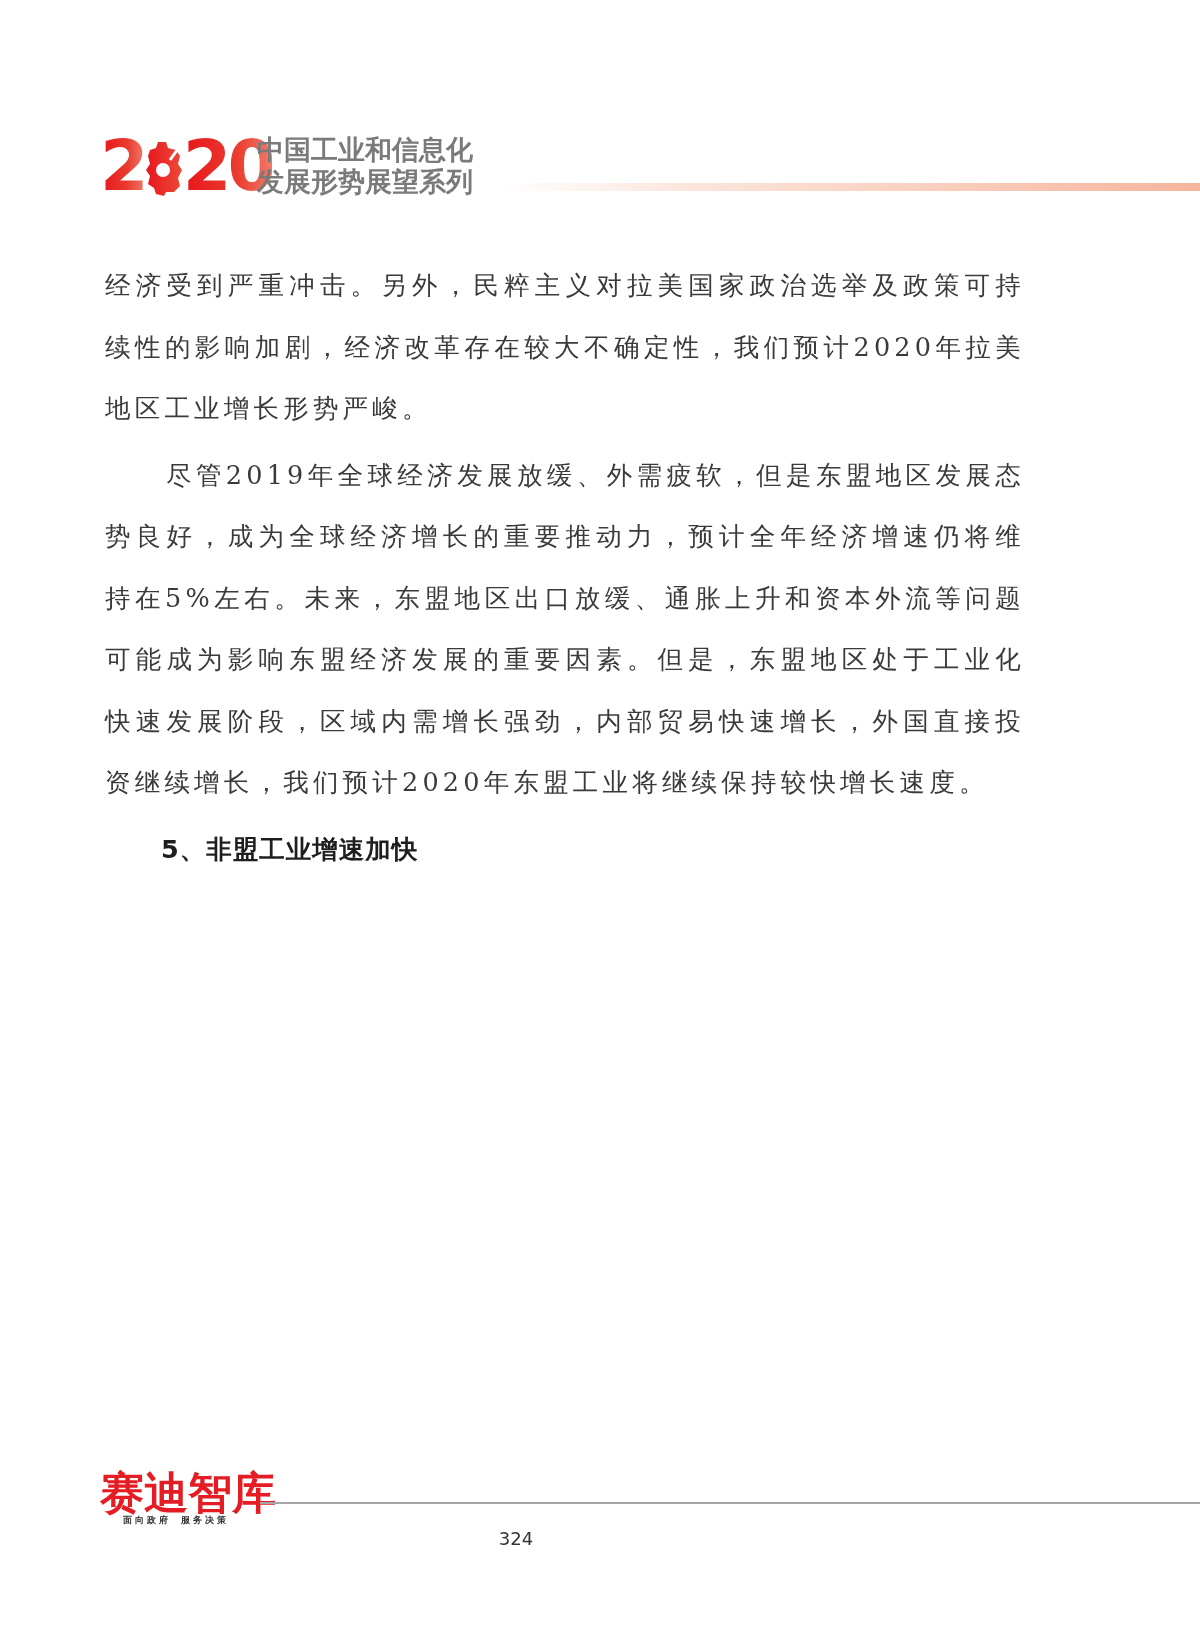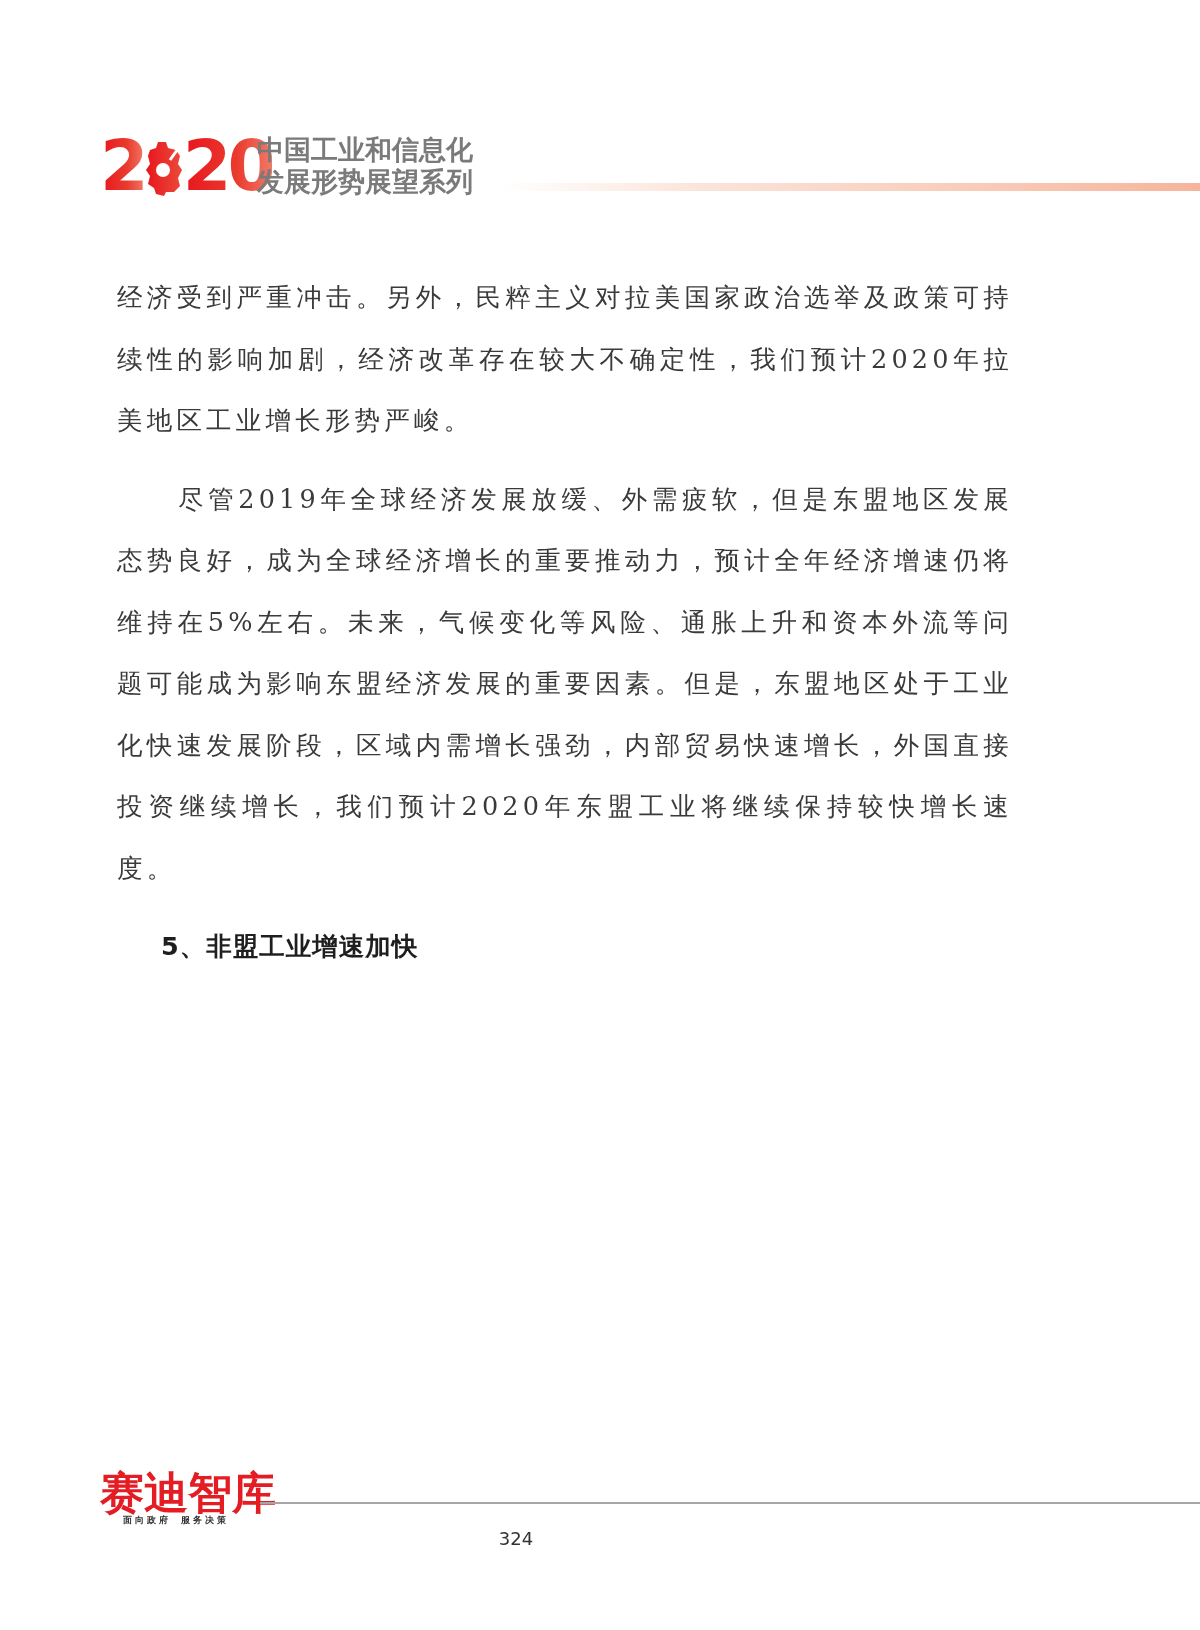--- a/index.html
+++ b/index.html
@@ -17,21 +17,21 @@
   .gear svg { width:36px; height:60px; }
   .series-title { position:absolute; left:157px; top:2px;
                   font-family:Liberation Sans, sans-serif; font-weight:bold;
                   font-size:27px; line-height:32px; color:#7a7a7a; letter-spacing:0px; }
   .header-bar { position:absolute; left:400px; top:51px; width:800px; height:8px;
                 background:linear-gradient(90deg,#ffffff 0%,#fbe4da 25%,#f9c7b3 65%,#f5a98e 100%); }
 
   
   .content { position:absolute; left:100px; top:250px; width:930px; }
   .para { font-size:25.5px; line-height:61.5px; letter-spacing:4.2px; color:#3a3a3a;
-          margin:17px; text-align:justify; text-align-last:left; }
+          margin:5px; text-align:justify; text-align-last:left; }
   .indent { text-indent:61px; }
   .heading { font-family:"DejaVu Sans","Liberation Sans",sans-serif; font-weight:bold;
              font-size:25.5px; line-height:61.5px; color:#1e1e1e; margin:0;
              padding-left:61px; letter-spacing:1px; }
 
   
   .footer-logo { position:absolute; left:100px; top:1474px; }
   .brand { font-family:"DejaVu Sans","Liberation Sans",sans-serif; font-weight:bold;
            font-size:44px; line-height:38px; color:#e31d23; letter-spacing:0px; }
   .tagline { font-family:"DejaVu Sans","Liberation Sans",sans-serif; font-weight:bold;
@@ -64,21 +64,21 @@
   </div>
   <div class="series-title">
     <div>中国工业和信息化</div>
     <div>发展形势展望系列</div>
   </div>
   <div class="header-bar"></div>
 </div>
 
 <div class="content">
   <p class="para">经济受到严重冲击。另外，民粹主义对拉美国家政治选举及政策可持续性的影响加剧，经济改革存在较大不确定性，我们预计2020年拉美地区工业增长形势严峻。</p>
-  <p class="para indent">尽管2019年全球经济发展放缓、外需疲软，但是东盟地区发展态势良好，成为全球经济增长的重要推动力，预计全年经济增速仍将维持在5%左右。未来，气候变化等风险、通胀上升和资本外流等问题可能成为影响东盟经济发展的重要因素。但是，东盟地区处于工业化快速发展阶段，区域内需增长强劲，内部贸易快速增长，外国直接投资继续增长，我们预计2020年东盟工业将继续保持较快增长速度。</p>
+  <p class="para indent">尽管2019年全球经济发展放缓、外需疲软，但是东盟地区发展态势良好，成为全球经济增长的重要推动力，预计全年经济增速仍将维持在5%左右。未来，东盟地区出口放缓、通胀上升和资本外流等问题可能成为影响东盟经济发展的重要因素。但是，东盟地区处于工业化快速发展阶段，区域内需增长强劲，内部贸易快速增长，外国直接投资继续增长，我们预计2020年东盟工业将继续保持较快增长速度。</p>
   <h3 class="heading">5、非盟工业增速加快</h3>
 </div>
 
 <div class="footer-logo">
   <div class="brand">赛迪智库</div>
   <div class="tagline">
     <span>面向政府</span><span>服务决策</span>
   </div>
 </div>
 <div class="footer-line"></div>

